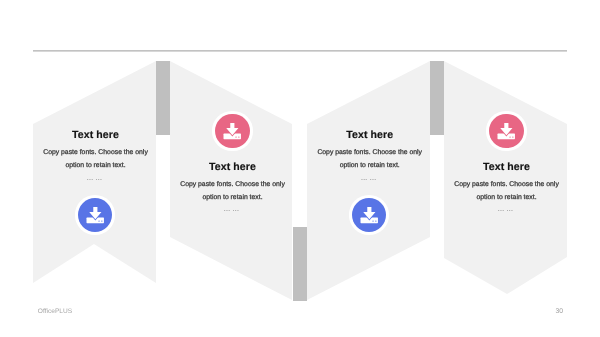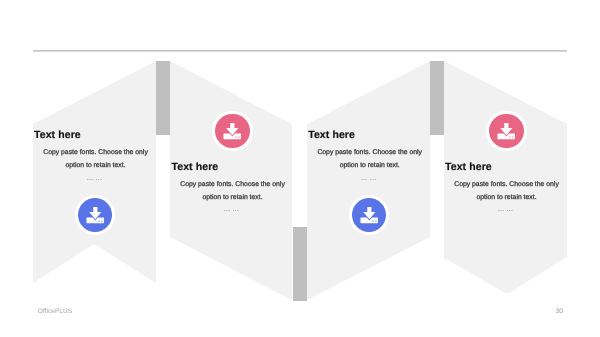--- a/index.html
+++ b/index.html
@@ -10,21 +10,21 @@
   .slide{position:relative;width:600px;height:337px;background:#ffffff;}
 
   .divider{position:absolute;left:32.8px;top:50px;width:534.4px;height:1px;background:#c2c2c2;}
   .divider-soft{position:absolute;left:32.8px;top:51px;width:534.4px;height:1px;background:#d7d7d7;}
 
   .stage{position:absolute;left:0;top:0;width:600px;height:337px;}
 
   .bar{position:absolute;background:#bfbfbf;}
 
   .title{position:absolute;font-size:10.5px;font-weight:bold;color:#141414;
-         letter-spacing:.1px;-webkit-text-stroke:0.18px #141414;}
+         text-align:center;letter-spacing:.1px;-webkit-text-stroke:0.18px #141414;}
   .body{position:absolute;font-size:6.85px;color:#353535;text-align:center;
         line-height:12.5px;white-space:pre-line;-webkit-text-stroke:0.25px #353535;}
   .dots{position:absolute;font-size:6.85px;color:#8d8d8d;text-align:center;
         letter-spacing:.3px;-webkit-text-stroke:0.2px #8d8d8d;}
 
   .icon{position:absolute;width:34.4px;height:34.4px;border-radius:50%;
         display:flex;align-items:center;justify-content:center;box-shadow:0 0 0 3.1px #ffffff;}
 
   .footer-brand{position:absolute;left:37.8px;top:307.5px;font-size:6.6px;color:#a6a6a6;}
   .page-num{position:absolute;left:555.4px;top:307.8px;font-size:6.8px;color:#a0a0a0;}

